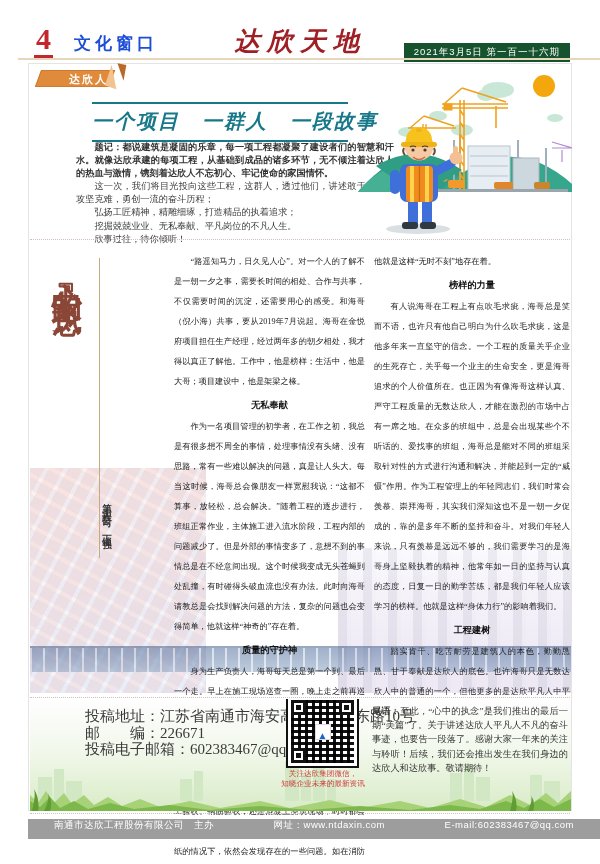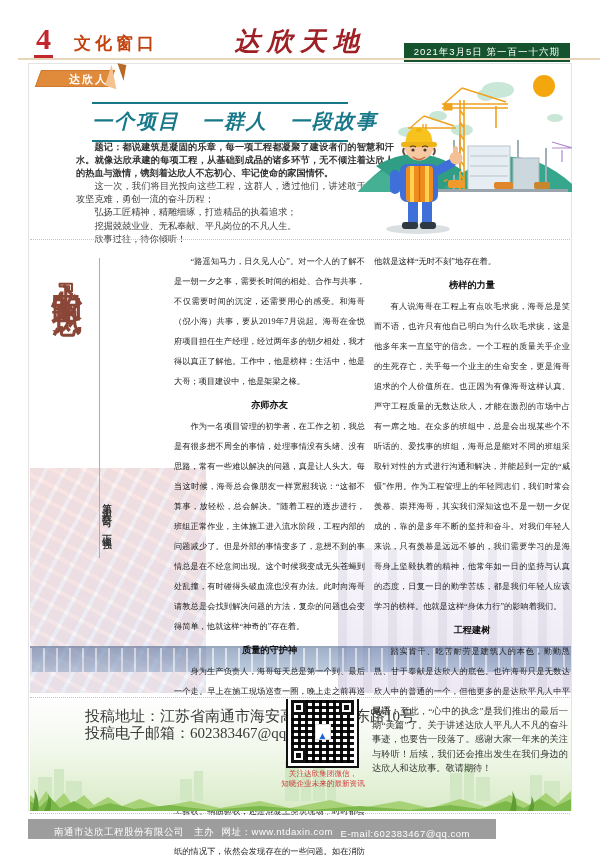--- a/index.html
+++ b/index.html
@@ -3,21 +3,21 @@
 <meta charset="utf-8">
 <style>
   * { margin:0; padding:0; box-sizing:border-box; }
   html,body { background:#ffffff; }
   body { font-family:"Liberation Serif", serif; }
   .page { position:relative; width:600px; height:864px; margin:0 auto; background:#fff; overflow:hidden; }
 
   
   .header { position:absolute; left:30px; top:24px; right:30px; height:34px; }
   .pagenum { position:absolute; left:4px; top:0; font-size:30px; font-weight:bold; color:#c1272d; line-height:30px; border-bottom:3px solid #c1272d; padding:0 2px 1px 2px; }
-  .section-title { position:absolute; left:44px; top:8px; font-size:17px; font-weight:bold; letter-spacing:4px; color:#c2410c; }
+  .section-title { position:absolute; left:44px; top:8px; font-size:17px; font-weight:bold; letter-spacing:4px; color:#1d4ed8; }
   .masthead { position:absolute; left:50%; transform:translateX(-50%); top:0px; font-size:26px; font-weight:bold; font-style:italic; letter-spacing:7px; color:#9e1f24; white-space:nowrap; }
   .datebox { position:absolute; right:0; top:19px; background:#14532d; color:#fff; font-family:"Liberation Sans",sans-serif; font-size:9.5px; padding:3px 10px; letter-spacing:1px; }
   .rule-tan { position:absolute; left:18px; right:0; top:58px; height:2px; background:#e7d7ba; }
 
   
   .frame { position:absolute; left:28px; top:63px; width:544px; height:748px; border:1px solid #e4e4e4; background:#fff; }
 
   
   .tag { position:absolute; left:38px; top:68px; width:86px; height:20px; }
   .tag .ribbon { position:absolute; left:0; top:2px; width:74px; height:17px; background:#e08a3c; transform:skewX(-20deg); border:1px solid #cf7a2e; }
@@ -87,22 +87,22 @@
   .qr .fp { position:absolute; width:15px; height:15px; border:3px solid #111; background:#fff; }
   .qr .fp::after { content:""; position:absolute; left:2px; top:2px; width:5px; height:5px; background:#111; }
   .qr .fp.tl { left:0; top:0; } .qr .fp.tr { right:0; top:0; } .qr .fp.bl { left:0; bottom:0; }
   .qr .logo { position:absolute; left:50%; top:50%; transform:translate(-50%,-50%); width:16px; height:16px; background:#fff; border:1px solid #ddd; text-align:center; }
   .qr .logo span { color:#1565d8; font-size:10px; line-height:15px; font-family:"Liberation Sans",sans-serif; }
   .qr-caption { position:absolute; left:240px; top:70px; width:106px; text-align:center; font-size:7.6px; line-height:10px; color:#cf3a3a; }
   .epilogue { position:absolute; left:342px; top:5px; width:196px; font-size:9.2px; line-height:14.2px; color:#333; text-align:justify; }
   .epilogue b { font-weight:bold; }
 
   
-  .bottombar { position:absolute; left:28px; top:819px; width:468px; height:20px; background:#9d9d9d; color:#fff;
-    display:flex; align-items:flex-end; justify-content:space-between; padding:0 26px; font-family:"Liberation Sans",sans-serif; font-size:9.5px; letter-spacing:.5px; }
+  .bottombar { position:absolute; left:28px; top:819px; width:572px; height:20px; background:#9d9d9d; color:#fff;
+    display:flex; align-items:flex-start; justify-content:space-between; padding:0 26px; font-family:"Liberation Sans",sans-serif; font-size:9.5px; letter-spacing:.5px; }
 </style>
 </head>
 <body>
 
 <div class="page">
 
   <div class="header">
     <div class="pagenum">4</div>
     <div class="section-title">文化窗口</div>
     <div class="masthead">达欣天地</div>
@@ -203,21 +203,21 @@
   <div class="photo-left"></div>
   <div class="photo-right"></div>
   <div class="railing"></div>
 
   <div class="vtitle">心中的『执念』</div>
   <div class="vline"></div>
   <div class="byline">第十工程公司　丁锁强</div>
 
   <div class="col col1">
     <p>“路遥知马力，日久见人心”。对一个人的了解不是一朝一夕之事，需要长时间的相处、合作与共事，不仅需要时间的沉淀，还需要用心的感受。和海哥（倪小海）共事，要从2019年7月说起。海哥在金悦府项目担任生产经理，经过两年多的朝夕相处，我才得以真正了解他。工作中，他是榜样；生活中，他是大哥；项目建设中，他是架梁之椽。</p>
-    <h3>亦师亦友</h3>
+    <h3>无私奉献</h3>
     <p>作为一名项目管理的初学者，在工作之初，我总是有很多想不周全的事情，处理事情没有头绪、没有思路，常有一些难以解决的问题，真是让人头大。每当这时候，海哥总会像朋友一样宽慰我说：“这都不算事，放轻松，总会解决。”随着工程的逐步进行，班组正常作业，主体施工进入流水阶段，工程内部的问题减少了。但是外部的事情变多了，意想不到的事情总是在不经意间出现。这个时候我变成无头苍蝇到处乱撞，有时碰得头破血流也没有办法。此时向海哥请教总是会找到解决问题的方法，复杂的问题也会变得简单，他就这样“神奇的”存在着。</p>
     <h3>质量的守护神</h3>
     <p>身为生产负责人，海哥每天总是第一个到、最后一个走。早上在施工现场巡查一圈，晚上走之前再巡查一遍，总是会发现这样或者那样的细节问题，有时候是水泵没关，有时候是灯忘记了关……。在质量管理和验收方面他同样有着丰富的经验，从一个普通的木工到生产经理，他有着十多年的工作经验，这其中凝结了他多年的付出与努力。无论是在生产一线、木工验收、钢筋验收，还是混凝土浇筑现场，时时都会有他的身影出现。凭借多年的实践经验，他在不看图纸的情况下，依然会发现存在的一些问题。如在消防水池墙板钢筋绑扎的过程中，模板开始支设了，水池墙板阴角缺少加腋钢筋，有时甚至连质检员都没有发现，而海哥在现场只是看了看，就会发现问题所在。</p>
   </div>
 
   <div class="col col2">
     <p class="noind">他就是这样“无时不刻”地存在着。</p>
     <h3>榜样的力量</h3>
     <p>有人说海哥在工程上有点吹毛求疵，海哥总是笑而不语，也许只有他自己明白为什么吹毛求疵，这是他多年来一直坚守的信念。一个工程的质量关乎企业的生死存亡，关乎每一个业主的生命安全，更是海哥追求的个人价值所在。也正因为有像海哥这样认真、严守工程质量的无数达欣人，才能在激烈的市场中占有一席之地。在众多的班组中，总是会出现某些个不听话的、爱找事的班组，海哥总是能对不同的班组采取针对性的方式进行沟通和解决，并能起到一定的“威慑”作用。作为工程管理上的年轻同志们，我们时常会羡慕、崇拜海哥，其实我们深知这也不是一朝一夕促成的，靠的是多年不断的坚持和奋斗。对我们年轻人来说，只有羡慕是远远不够的，我们需要学习的是海哥身上坚毅执着的精神，他常年如一日的坚持与认真的态度，日复一日的勤学苦练，都是我们年轻人应该学习的榜样。他就是这样“身体力行”的影响着我们。</p>
     <h3>工程建树</h3>
@@ -245,20 +245,21 @@
         <rect x="500" y="24" width="12" height="26"></rect>
           <rect x="514" y="30" width="16" height="20"></rect>
       </g>
       <path fill="#a8d277" d="M0,60 L0,44 L8,52 L16,40 L24,52 L34,42 L42,53 L54,44 L64,54 L78,46 L92,55 L110,48 L130,56 L160,50 L190,57 L230,50 L260,57 L300,49 L330,57 L370,50 L400,57 L430,48 L456,56 L480,44 L500,54 L516,42 L528,52 L541,40 L541,60 Z"></path>
       <path fill="#7cb84a" d="M0,60 L0,50 L10,56 L20,46 L30,57 L44,50 L58,58 L80,52 L104,58 L140,54 L180,59 L230,55 L280,59 L330,55 L380,59 L420,54 L450,58 L476,50 L494,57 L510,48 L524,56 L541,48 L541,60 Z"></path>
       <path fill="#5f9c33" d="M2,60 q4,-16 2,-22 q6,10 4,22 Z M14,60 q6,-12 4,-18 q5,9 2,18 Z M480,60 q4,-14 2,-20 q6,9 4,20 Z M498,60 q5,-11 3,-16 q5,8 2,16 Z"></path>
     </svg>
 
     <div class="contact">
       <div>投稿地址：江苏省南通市海安高新区通阳东路10号</div>
+      <div>邮　　编：226671</div>
       <div>投稿电子邮箱：602383467@qq.com</div>
     </div>
 
     <div class="qr">
       <div class="pat">
         <div class="fp tl"></div>
         <div class="fp tr"></div>
         <div class="fp bl"></div>
         <div class="logo"><span>▲</span></div>
       </div>

